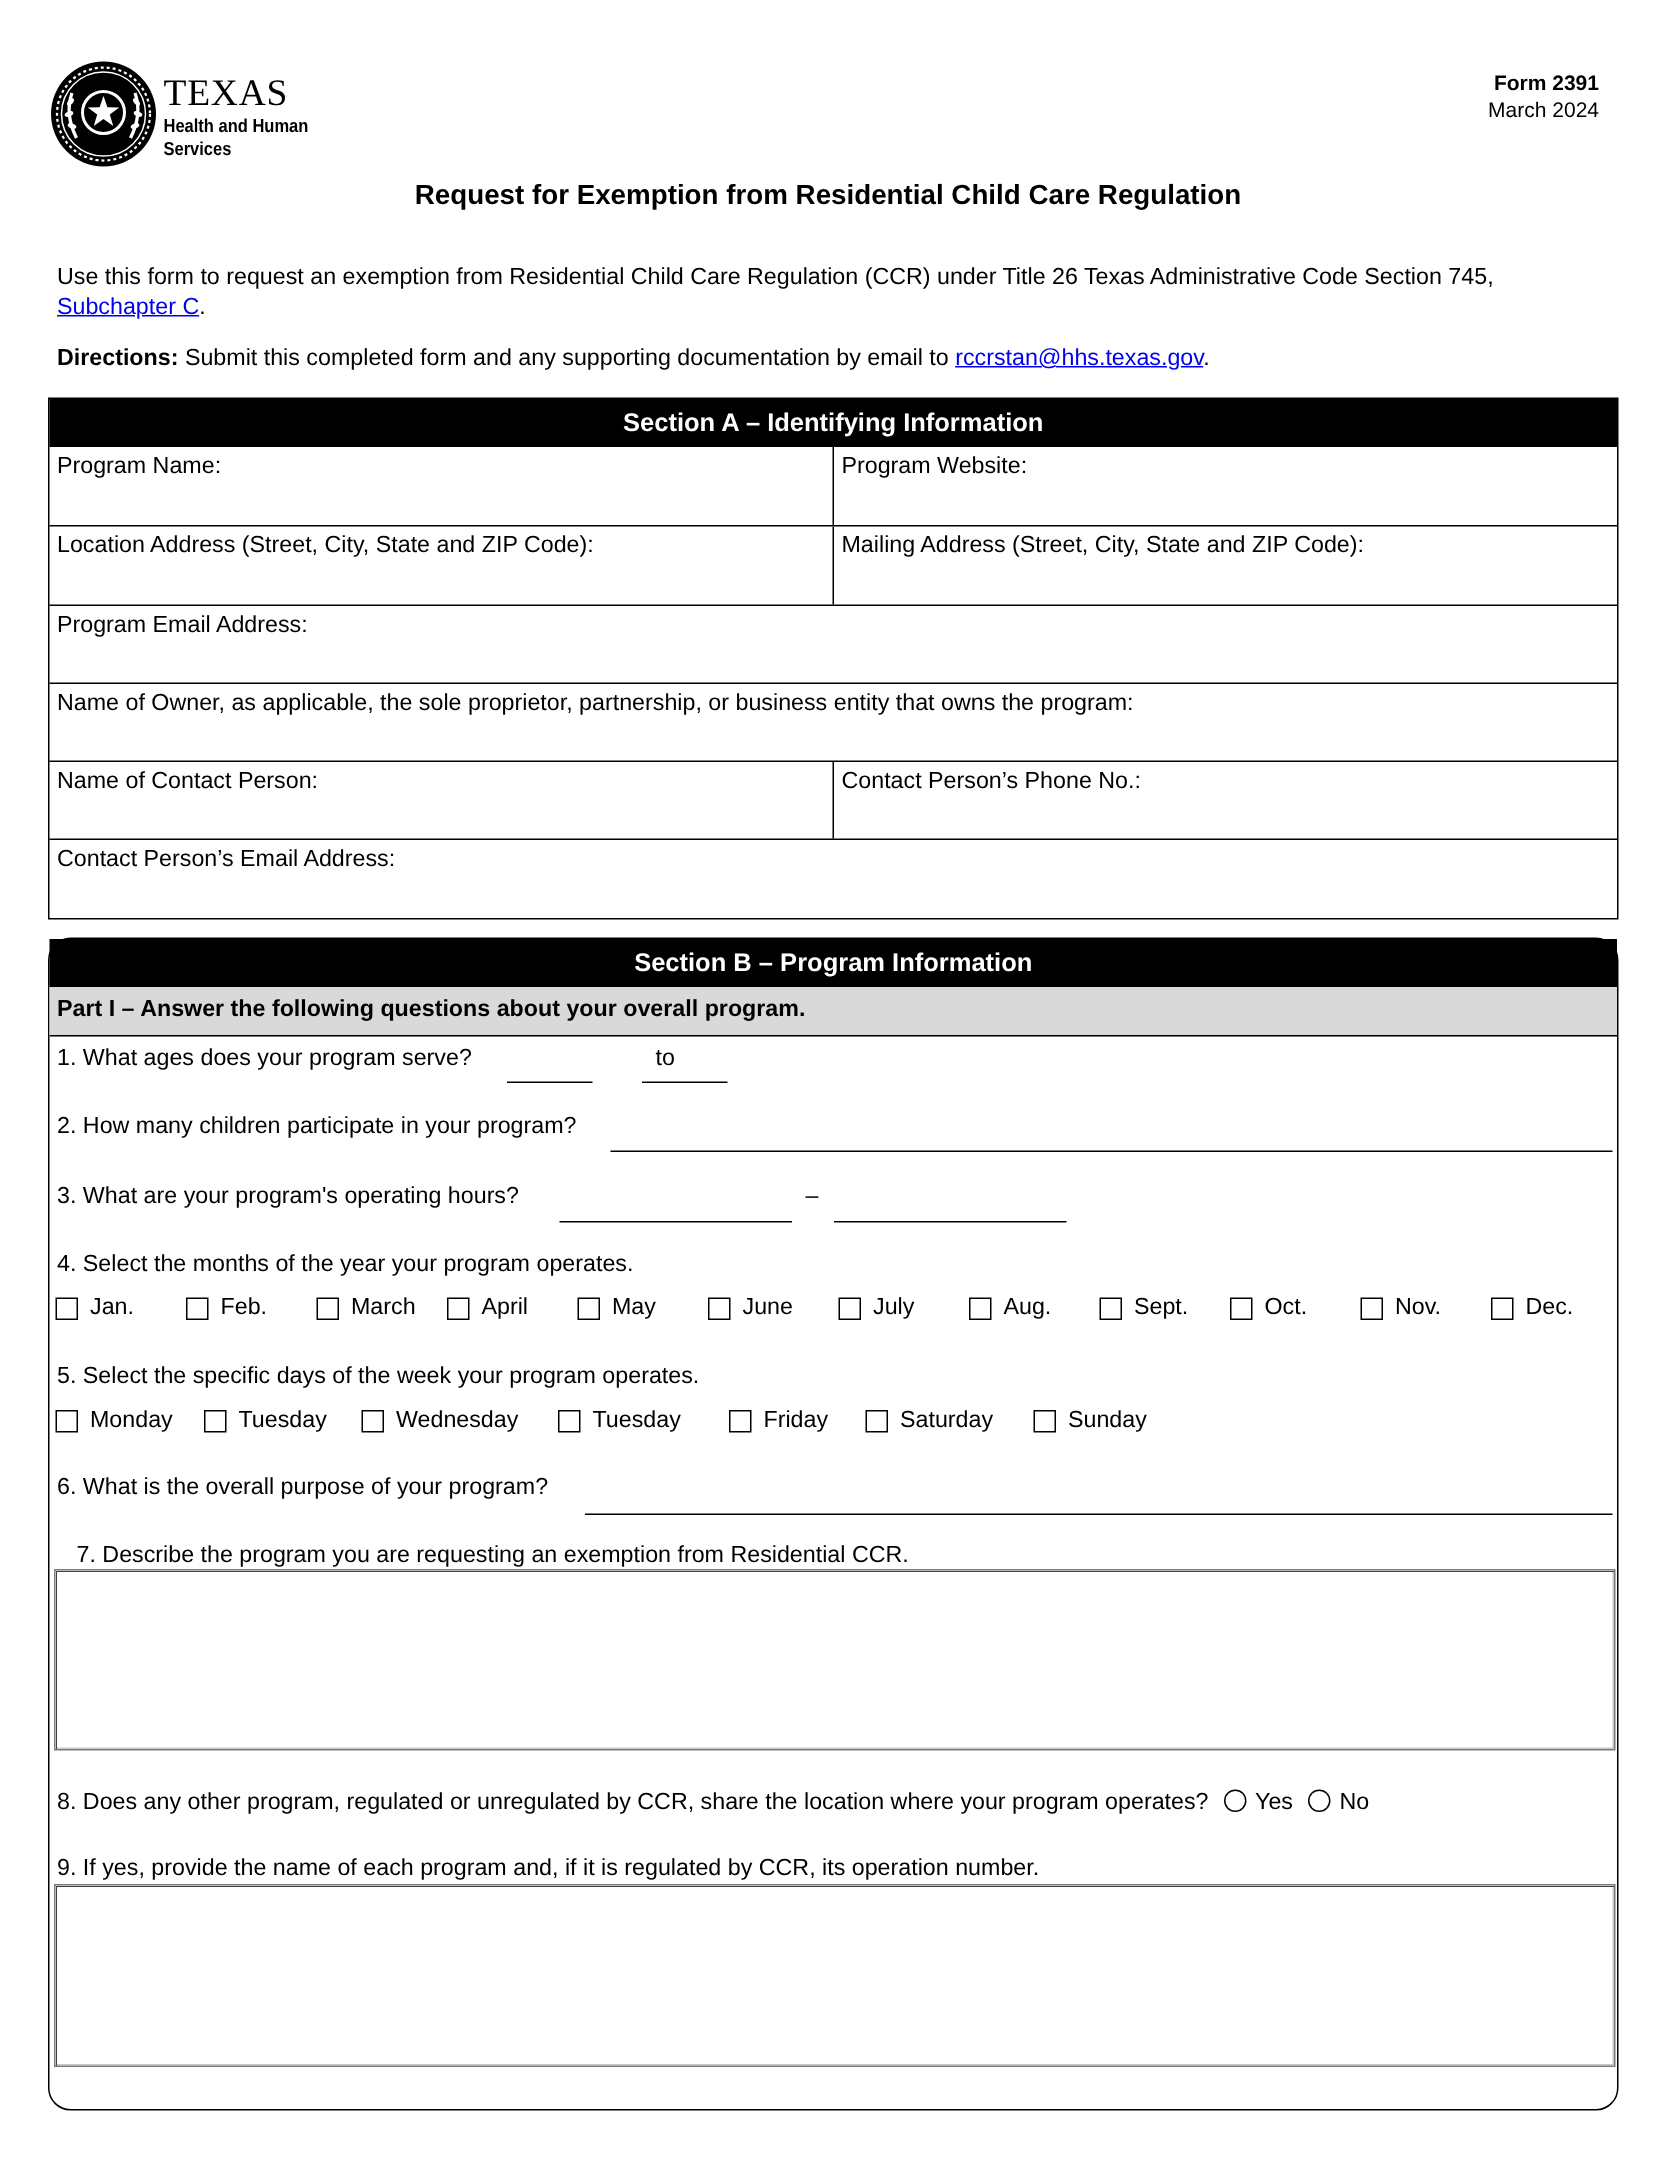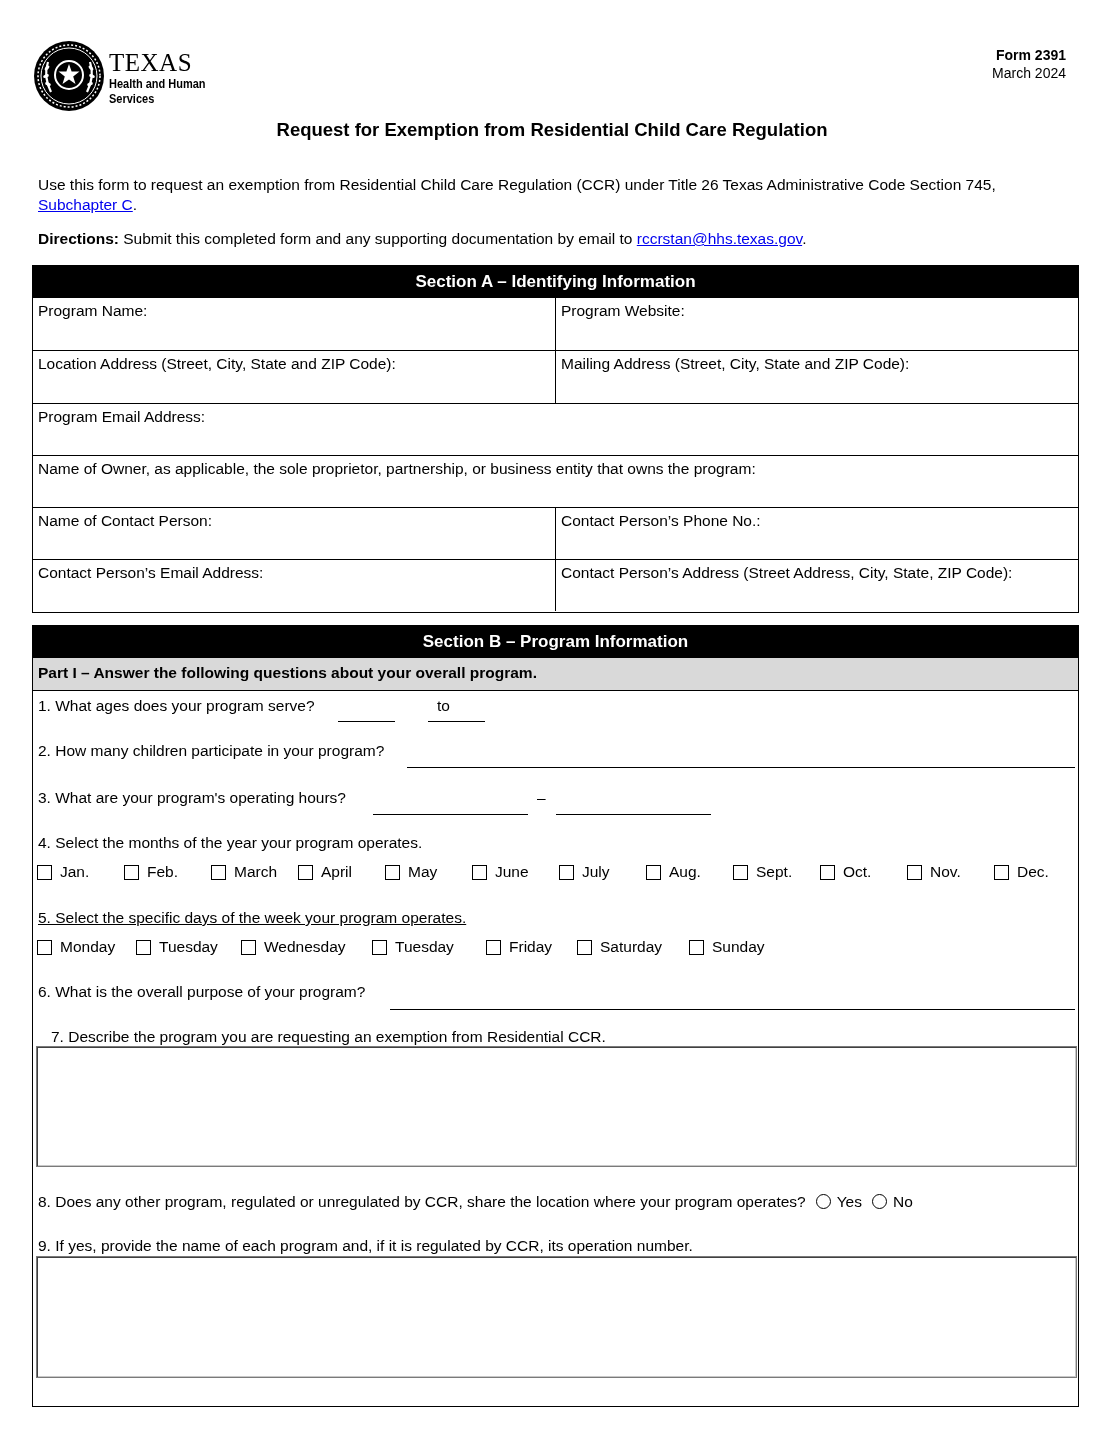--- a/index.html
+++ b/index.html
@@ -87,25 +87,24 @@
   </div>
   <div class="row">
     <div class="cell"><span>Name of Owner, as applicable, the sole proprietor, partnership, or business entity that owns the program:</span></div>
   </div>
   <div class="row">
     <div class="cell"><span>Name of Contact Person:</span></div>
     <div class="cell"><span>Contact Person’s Phone No.:</span></div>
   </div>
   <div class="row">
     <div class="cell"><span>Contact Person’s Email Address:</span></div>
-    <div class="cell"><span>Contact Person’s Address (Street Address, City, State, ZIP Code):</span></div>
-  </div>
-</div>
-
-<div class="section-table" style="top:625px; height:782px;">
+  </div>
+</div>
+
+<div class="section-table" style="top:625px; height:782px;border-radius:15px;">
   <div class="sec-head">Section B – Program Information</div>
   <div class="part-head">Part I – Answer the following questions about your overall program.</div>
 
   <div style="position:relative; height:690px;">
 
     <div class="q" style="top:6px;">1. What ages does your program serve?</div>
     <div class="blank" style="left:305px; top:30px; width:57px;"></div>
     <div class="q" style="left:372px; top:6px;margin-left:32px;">to</div>
     <div class="blank" style="left:395px; top:30px; width:57px;"></div>
 
@@ -162,21 +161,21 @@
       <label class="cb" style="left:870px;">
           <span class="box"></span>
           <span>Nov.</span>
         </label>
       <label class="cb" style="left:957px;">
           <span class="box"></span>
           <span>Dec.</span>
         </label>
     </div>
 
-    <div class="q" style="top:218px;text-decoration:underline;">5. Select the specific days of the week your program operates.</div>
+    <div class="q" style="top:218px;">5. Select the specific days of the week your program operates.</div>
     <div class="cb-row" style="top:247px;">
       <label class="cb" style="left:0px;">
           <span class="box"></span>
           <span>Monday</span>
         </label>
       <label class="cb" style="left:99px;">
           <span class="box"></span>
           <span>Tuesday</span>
         </label>
       <label class="cb" style="left:204px;">

